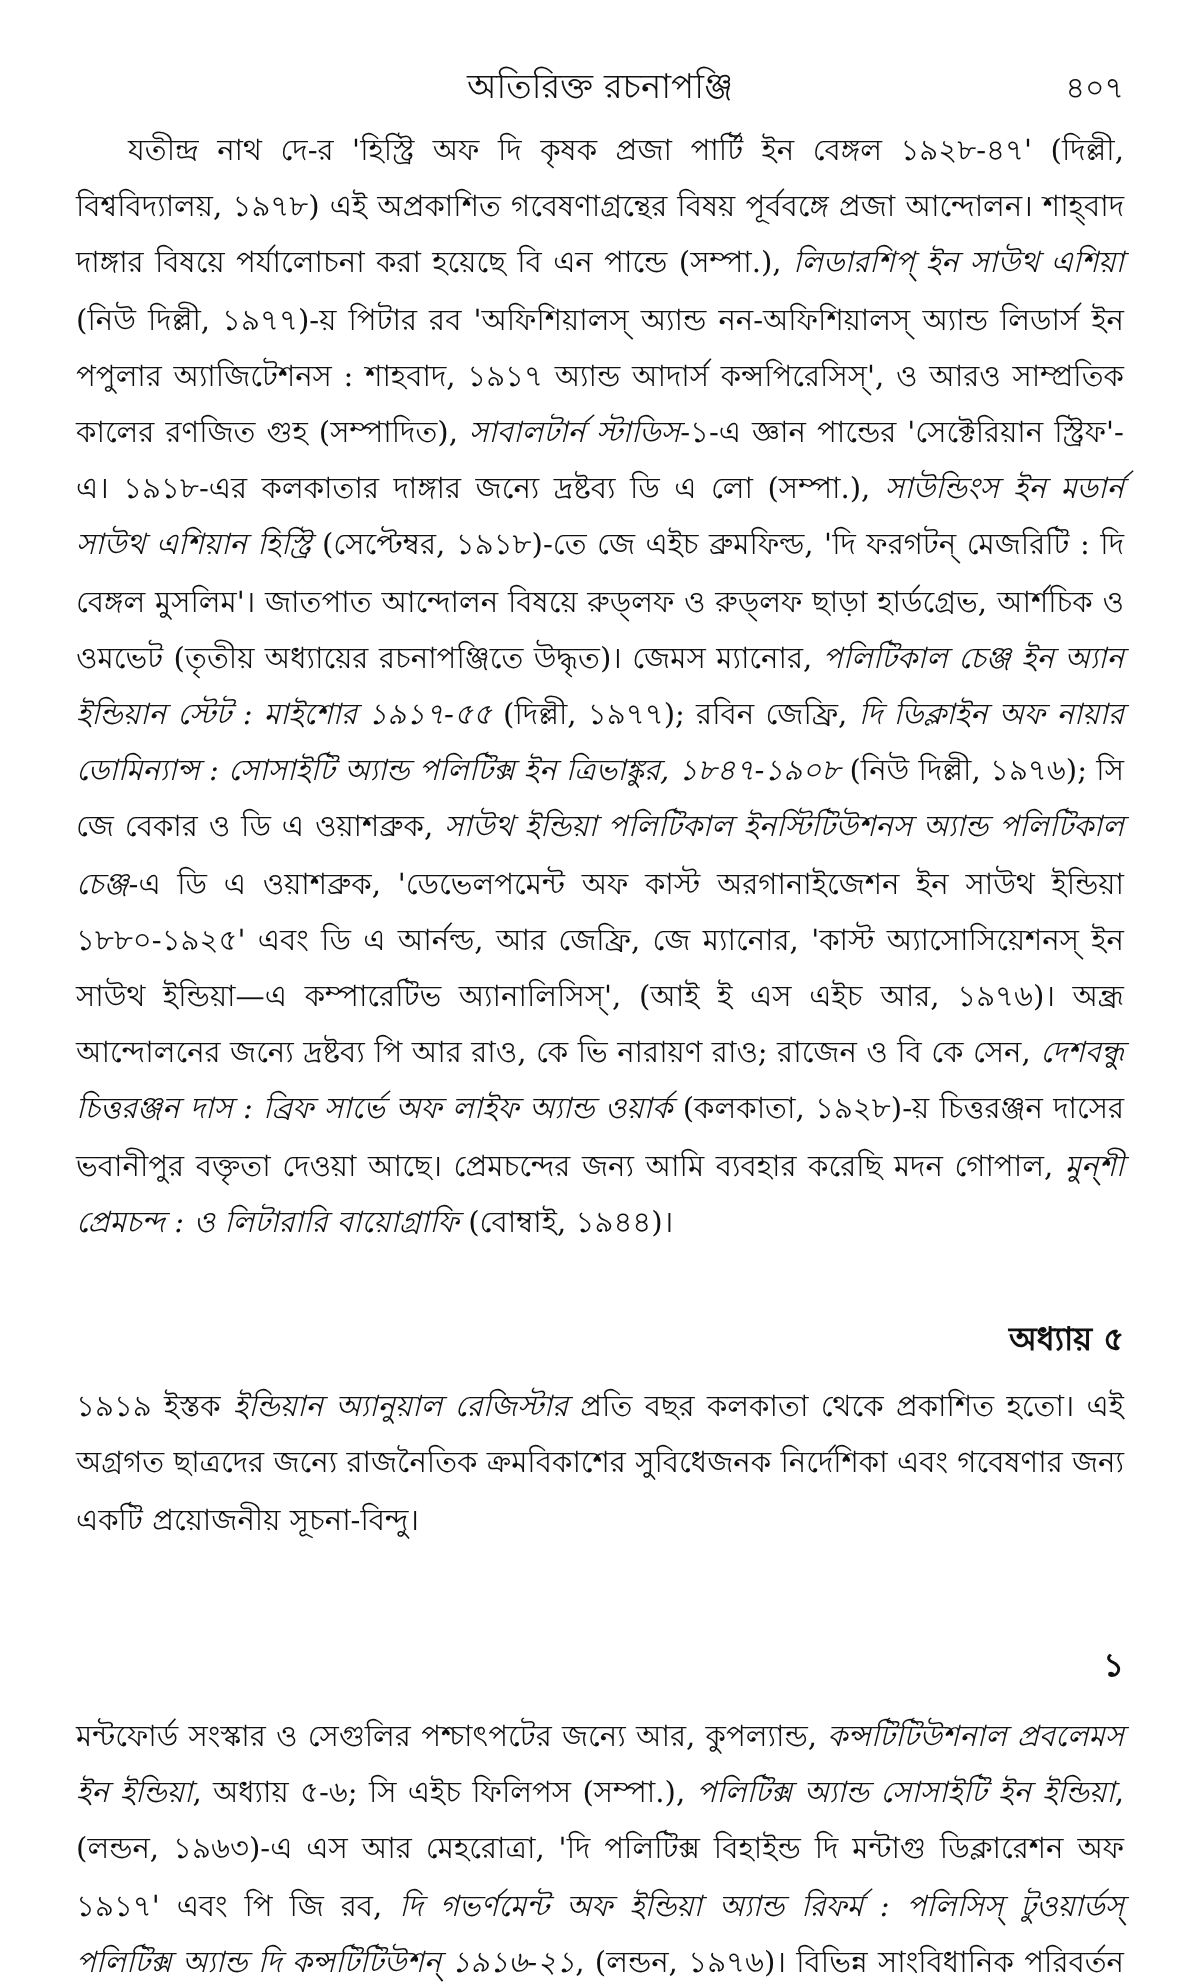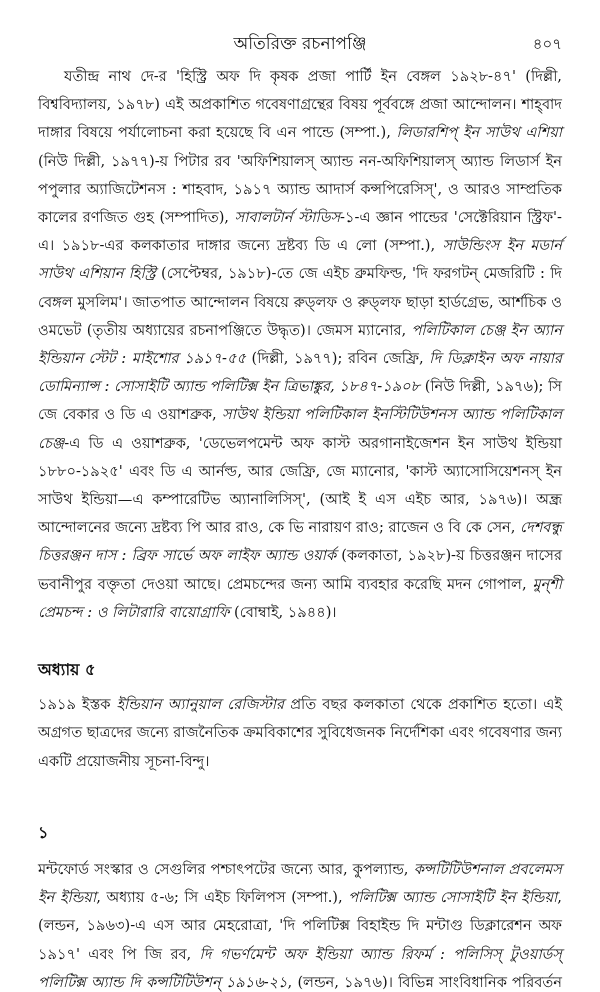--- a/index.html
+++ b/index.html
@@ -5,21 +5,21 @@
   html, body { margin: 0; padding: 0; background: #ffffff; }
   body { width: 600px; height: 992px; overflow: hidden; position: relative;
          font-family: "DejaVu Serif", "Liberation Serif", serif; color: #111111; }
   .page { position: absolute; left: 0; top: 0; width: 600px; height: 992px; }
   .running-head { position: absolute; top: 28px; left: 38px; right: 38px; height: 26px; }
   .running-title { position: absolute; left: 0; right: 0; text-align: center; font-size: 17px; top: 2px; }
   .page-number { position: absolute; right: 0; top: 4px; font-size: 15px; }
   .body-text { position: absolute; left: 38px; right: 38px; top: 62px; font-size: 14.6px; line-height: 28.2px; text-align: justify; }
   .para { margin: 0; text-indent: 26px; }
   .para.noindent { text-indent: 0; }
-  .heading { text-align: left; font-size: 16px; font-weight: bold; margin: 0; }
+  .heading { text-align: right; font-size: 16px; font-weight: bold; margin: 0; }
   .h-chapter { margin-top: 30px; margin-bottom: 6px; }
   .h-section { margin-top: 44px; margin-bottom: 8px; }
   .gap-after-chapter-para { margin-bottom: 24px; }
   i { }
 </style>
 </head>
 <body>
 
 <div class="page">
   <div class="running-head">

